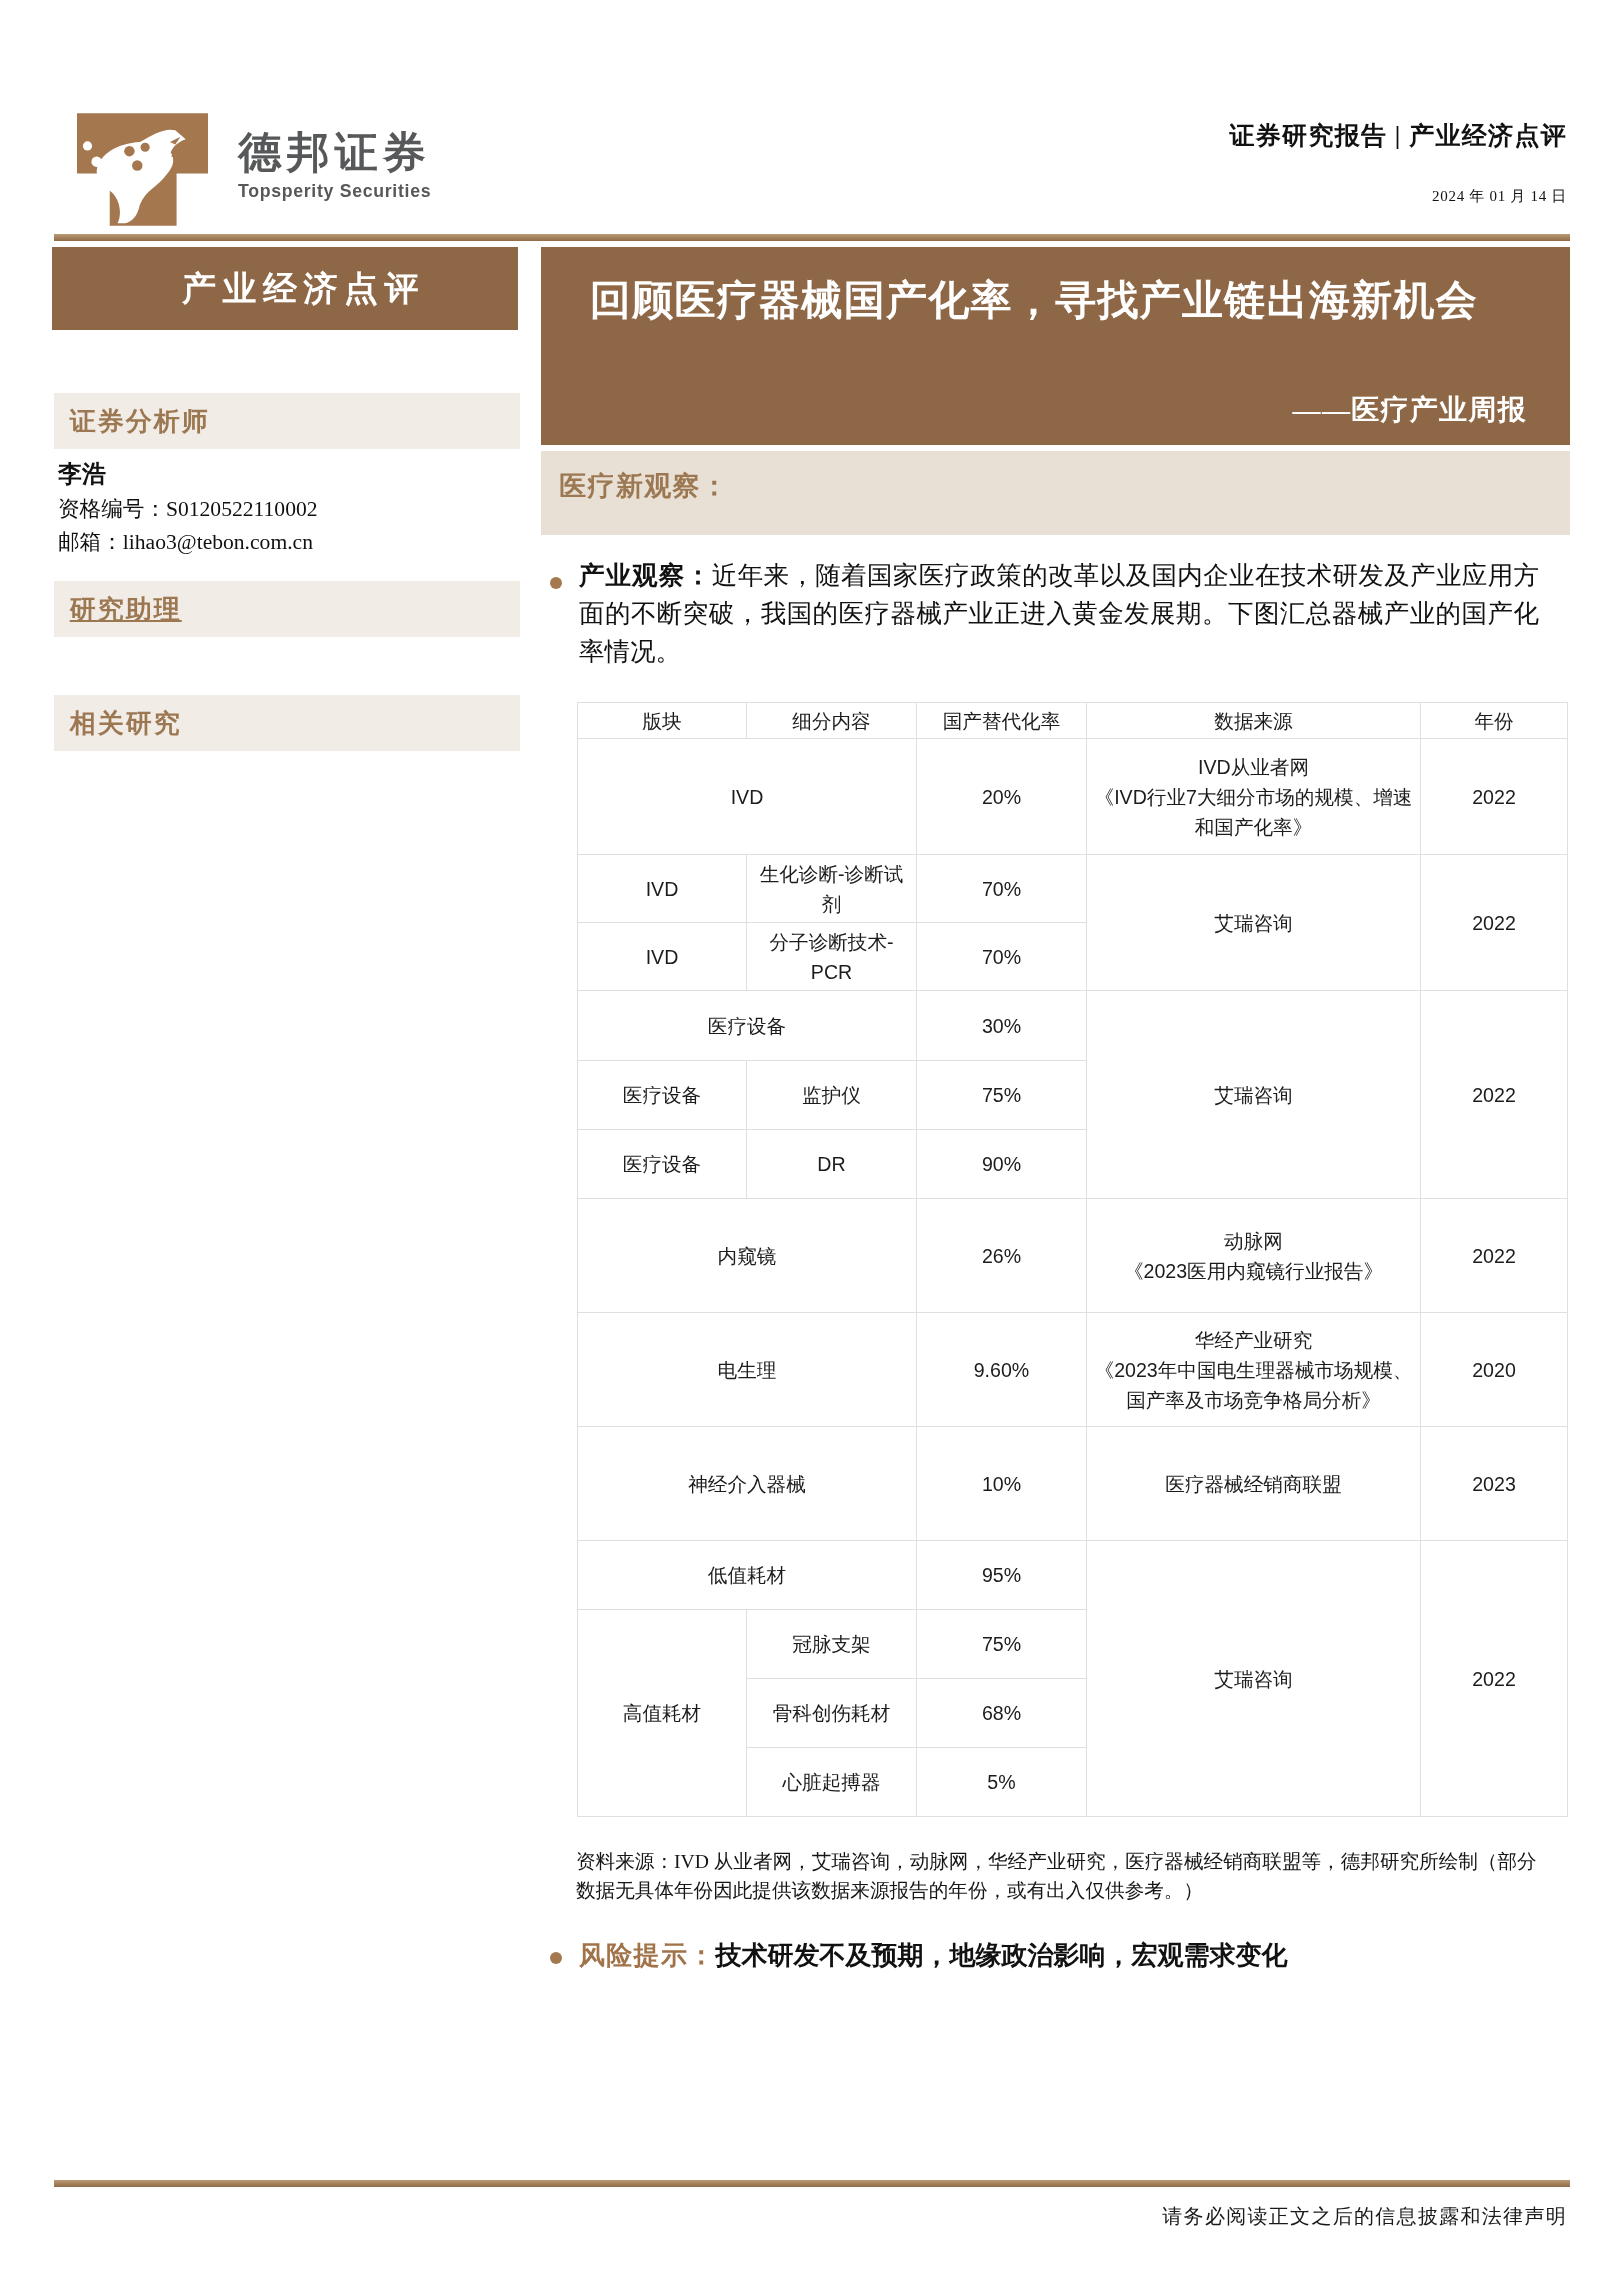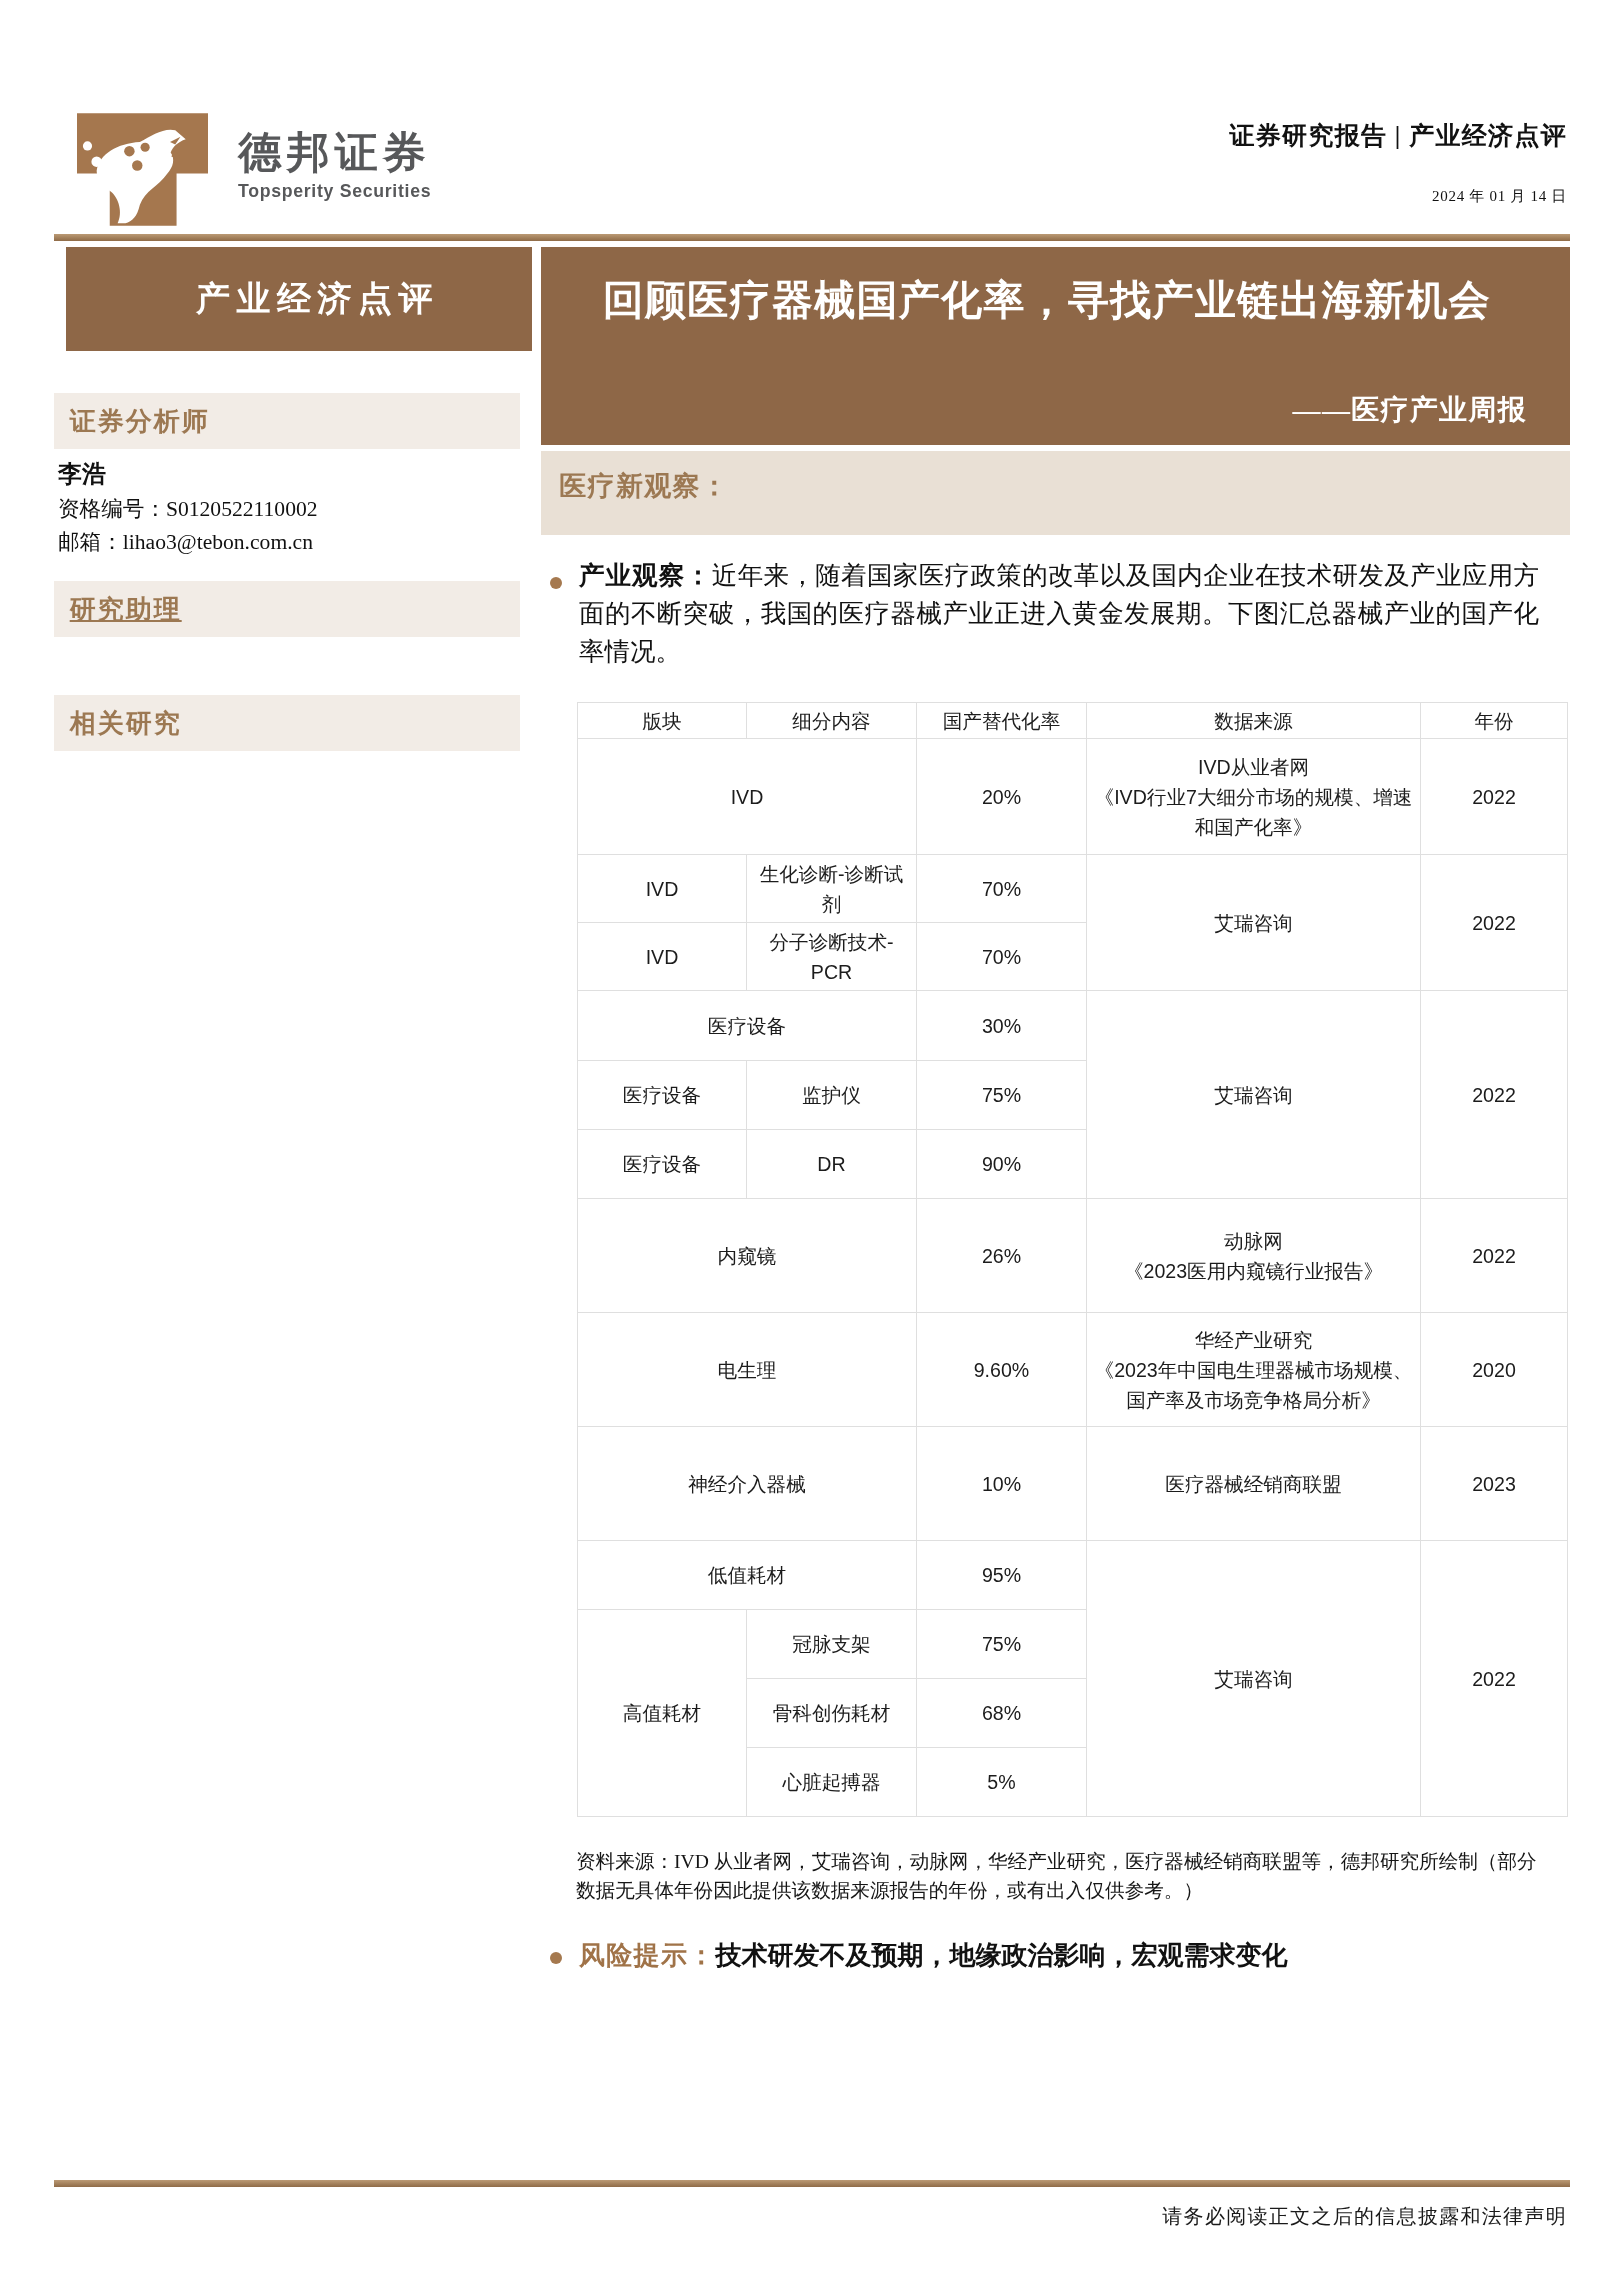--- a/index.html
+++ b/index.html
@@ -17,35 +17,35 @@
   .logo-text .cn{font-family:var(--sans);font-size:43px;font-weight:bold;color:#57585A;letter-spacing:5.2px;line-height:1;margin-top:18.3px;}
   .logo-text .en{font-family:var(--sans);font-size:17.7px;font-weight:bold;color:#57585A;letter-spacing:0.7px;margin-top:6.5px;}
   .hdr-right{position:absolute;right:56px;top:119px;text-align:right;}
   .hdr-right .line1{font-size:25px;font-weight:bold;letter-spacing:1.3px;}
   .hdr-right .line2{font-size:15px;margin-top:35px;letter-spacing:0.7px;}
   .rule{position:absolute;left:54px;width:1516px;height:7.2px;background:linear-gradient(#BB9A75,#8F6B47);}
   .rule.top{top:234px;}
   .rule.bottom{top:2180px;}
 
   
-  .side-box{position:absolute;left:66px;top:247px;width:466px;height:104px;background:var(--brown);
+  .side-box{position:absolute;left:52px;top:247px;width:466px;height:83px;background:var(--brown);
     color:#fff;font-size:34px;font-weight:bold;letter-spacing:6.5px;display:flex;align-items:center;justify-content:center;padding-left:37px;}
   .side-band{position:absolute;left:54px;width:466px;height:56px;background:var(--beige);
     color:var(--brown-text);font-size:26px;font-weight:bold;display:flex;align-items:center;padding-left:15.7px;letter-spacing:2px;}
   .band-analyst{top:393px;}
   .band-assistant{top:581px;text-decoration:underline;}
   .band-related{top:695px;}
   .analyst-name{position:absolute;left:58px;top:458px;font-size:24px;font-weight:bold;}
   .analyst-line{position:absolute;left:58px;font-size:21.6px;}
   .line-cert{top:494px;}
   .line-email{top:527px;}
 
   
   .title-box{position:absolute;left:541px;top:247px;width:1029px;height:198px;background:var(--brown);color:#fff;}
-  .title-box .title{font-size:41px;font-weight:bold;text-align:right;line-height:64px;padding:21px 79px 0 36px;letter-spacing:1.3px;}
+  .title-box .title{font-size:41px;font-weight:bold;text-align:center;line-height:64px;padding:21px 79px 0 36px;letter-spacing:1.3px;}
   .title-box .subtitle{position:absolute;right:43px;bottom:15.7px;font-size:28px;font-weight:bold;letter-spacing:1.3px;}
   .obs-band{position:absolute;left:541px;top:451px;width:1029px;height:84px;background:var(--band-beige);}
   .obs-band .label{font-size:27px;font-weight:bold;color:var(--brown-text);padding:17px 0 0 18.3px;letter-spacing:1.3px;}
   .bullet-dot{position:absolute;width:12.4px;height:12.4px;border-radius:50%;background:#A5794F;}
   .dot1{left:550px;top:577px;}
   .dot2{left:550px;top:1952px;}
   .obs-par{position:absolute;left:579px;top:557px;width:960px;font-size:25.5px;line-height:38px;text-align:justify;}
   .obs-par b{letter-spacing:0.7px;}
   .risk-par{position:absolute;left:579px;top:1938px;font-size:26px;font-weight:bold;}
   .risk-par .lbl{color:#A07348;letter-spacing:1.3px;}

